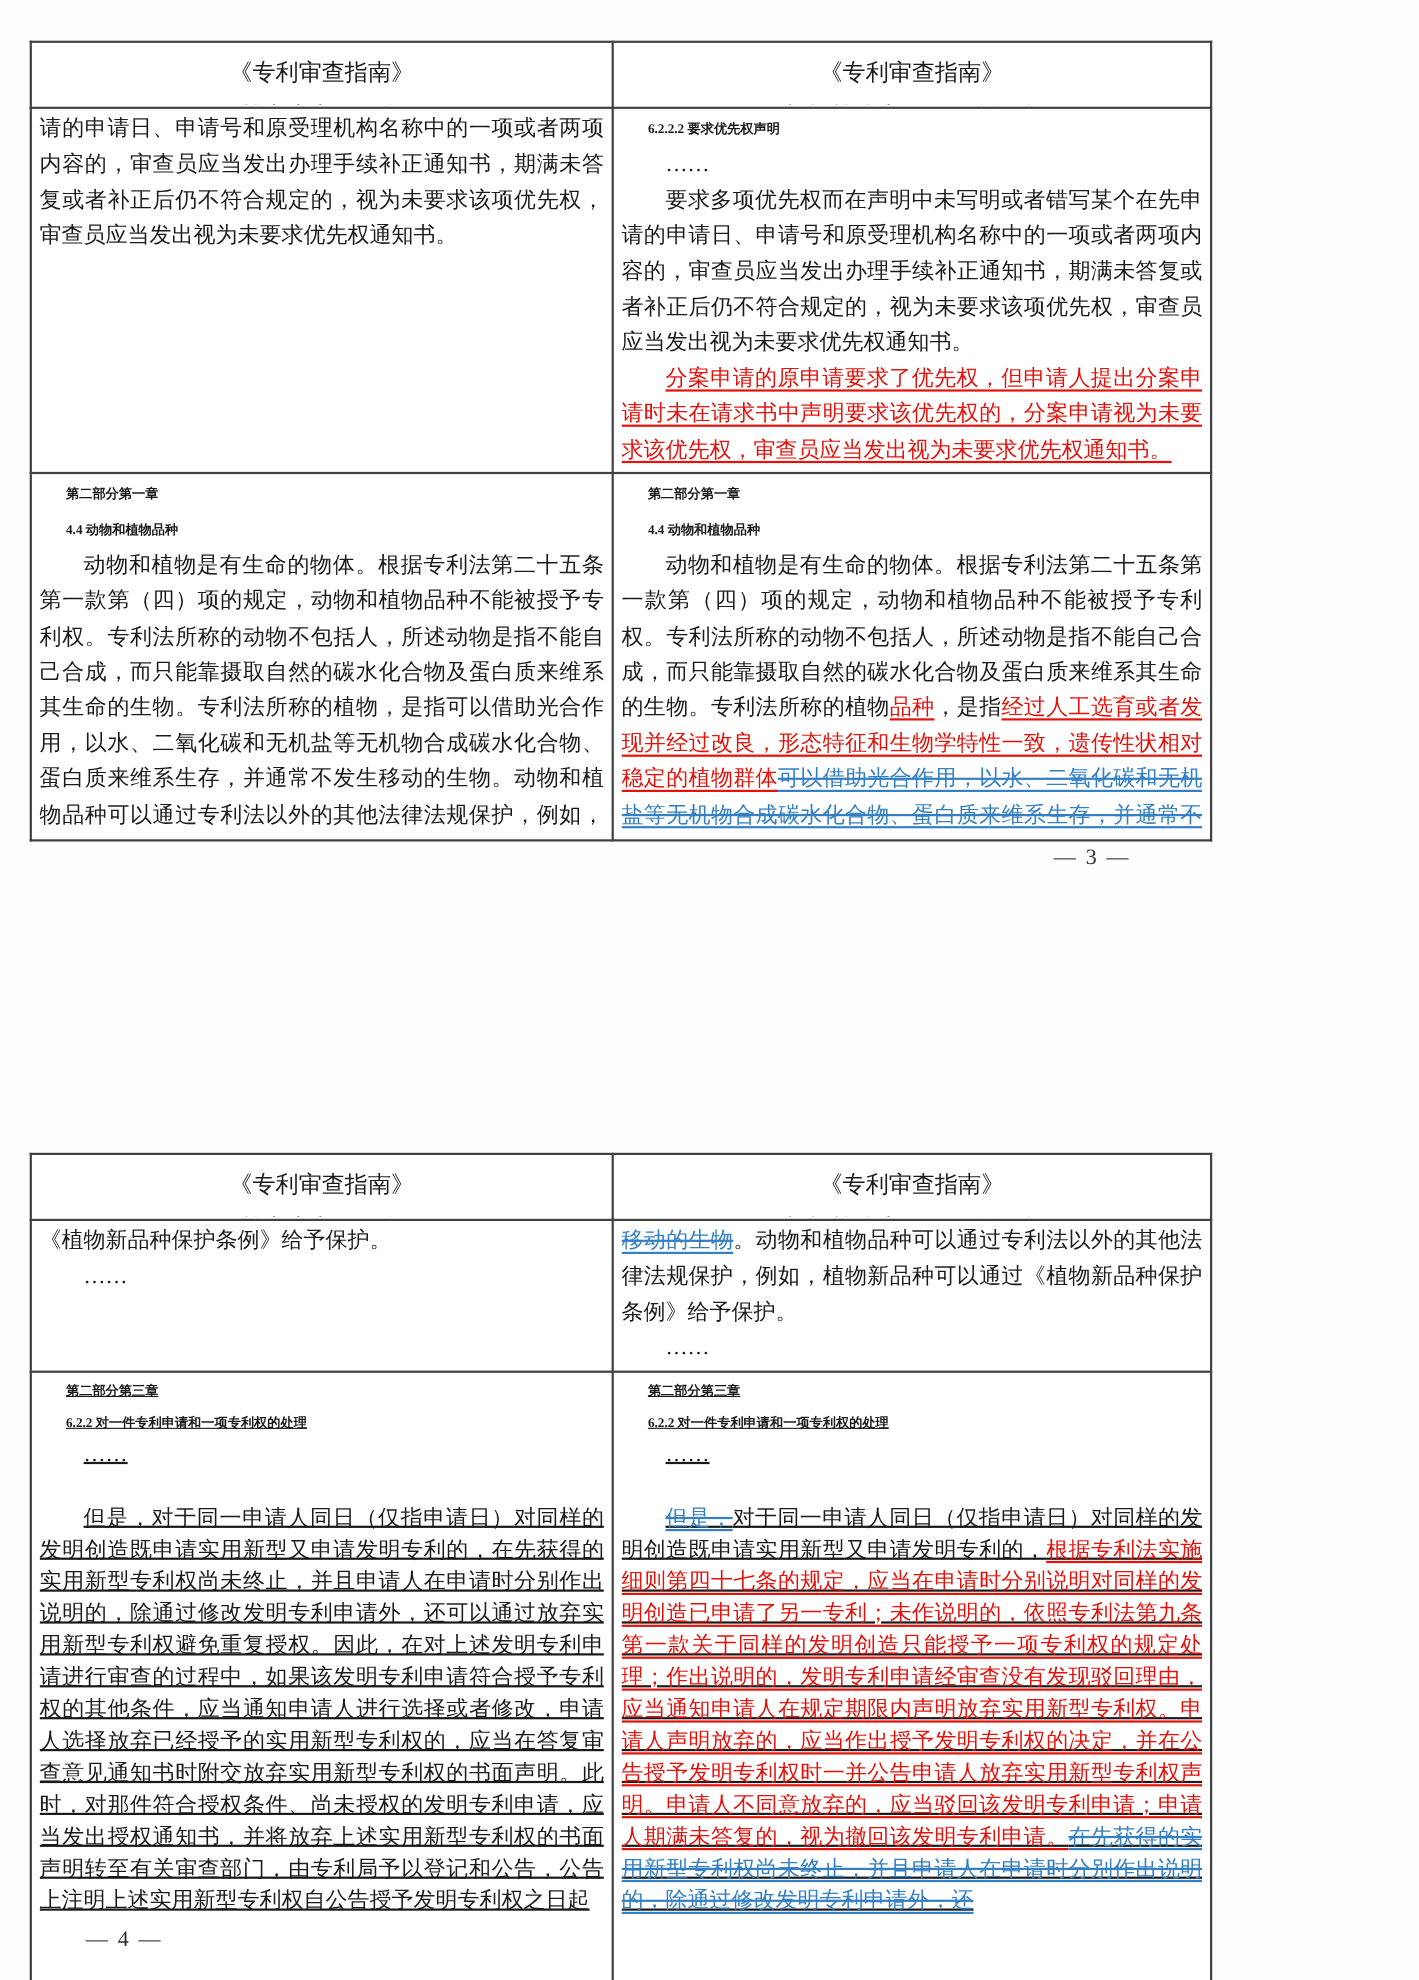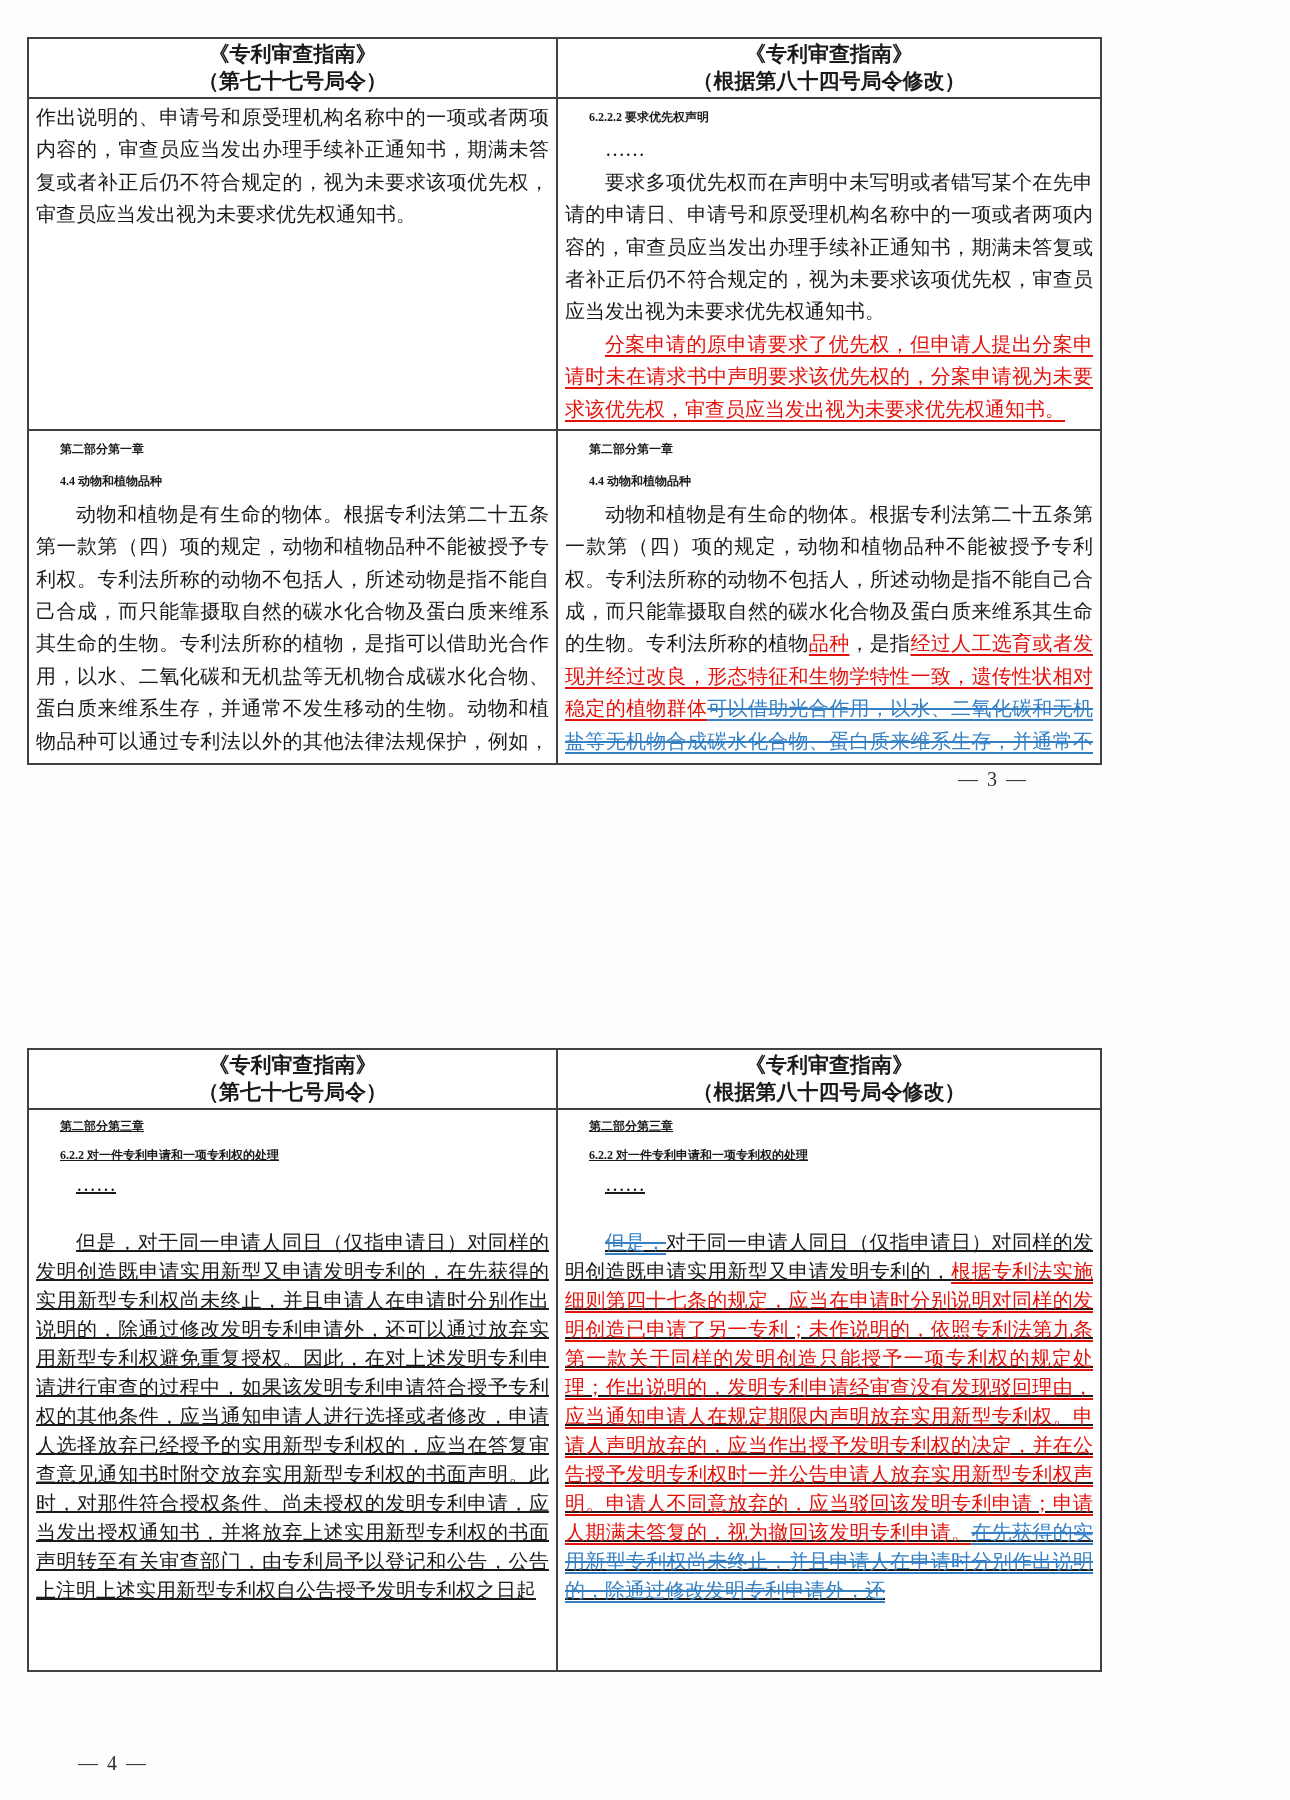--- a/index.html
+++ b/index.html
@@ -10,21 +10,21 @@
   table.cmp { position:absolute; left:27px; border-collapse:collapse; table-layout:fixed; background:#ffffff; }
   #t1 { top:37px; } #t2 { top:1048px; }
   col.c1 { width:529px; } col.c2 { width:544px; }
   td { border:2px solid #414141; vertical-align:top; padding:2px 7px; }
   .clip   { overflow:hidden; }
   .clip-h { height:54px; }
   .clip-a { height:326px; }
   .clip-b { height:328px; }
   .clip-c { height:132px; }
   .clip-d { height:556px; }
-  .hc { margin:0; text-align:center; font-weight:bold; font-size:21px; line-height:27px; }
+  .hc { margin:12px; text-align:center; font-weight:normal; font-size:21px; line-height:27px; }
   .p  { margin:0; font-size:20px; line-height:32.4px; text-align:justify; }
   .hd { margin:0; font-size:12px; line-height:32.4px; font-weight:bold; padding-left:2em; }
   .ind { text-indent:2em; }
   #t2 .r2 .p, #t2 .r2 .hd { line-height:29px;text-decoration:underline; }
   .blank { height:29px; margin:0; }
   .ins { color:#e3130c; text-decoration:underline; text-decoration-thickness:1.5px; text-underline-offset:4px; }
   .del { color:#3580c4; text-decoration:underline line-through; text-decoration-thickness:1.5px; text-underline-offset:4px; }
   .pageno { position:absolute; font-size:20px; letter-spacing:2px; color:#2e2e2e; }
   #pn3 { left:958px; top:768px; }
   #pn4 { left:78px;  top:1752px; }
@@ -50,21 +50,21 @@
         <td>
           <div class="clip clip-h">
             <p class="hc">《专利审查指南》</p>
             <p class="hc">（根据第八十四号局令修改）</p>
           </div>
         </td>
       </tr>
       <tr>
         <td>
           <div class="clip clip-a">
-            <p class="p">作出说明的、申请号和原受理机构名称中的一项或者两项内容的，审查员应当发出办理手续补正通知书，期满未答复或者补正后仍不符合规定的，视为未要求该项优先权，审查员应当发出视为未要求优先权通知书。</p>
+            <p class="p">请的申请日、申请号和原受理机构名称中的一项或者两项内容的，审查员应当发出办理手续补正通知书，期满未答复或者补正后仍不符合规定的，视为未要求该项优先权，审查员应当发出视为未要求优先权通知书。</p>
           </div>
         </td>
         <td>
           <div class="clip clip-a">
             <p class="hd">6.2.2.2 要求优先权声明</p>
             <p class="p ind">……</p>
             <p class="p ind">要求多项优先权而在声明中未写明或者错写某个在先申请的申请日、申请号和原受理机构名称中的一项或者两项内容的，审查员应当发出办理手续补正通知书，期满未答复或者补正后仍不符合规定的，视为未要求该项优先权，审查员应当发出视为未要求优先权通知书。</p>
             <p class="p ind"><span class="ins">分案申请的原申请要求了优先权，但申请人提出分案申请时未在请求书中声明要求该优先权的，分案申请视为未要求该优先权，审查员应当发出视为未要求优先权通知书。</span></p>
           </div>
         </td>
@@ -102,20 +102,34 @@
             <p class="hc">（第七十七号局令）</p>
           </div>
         </td>
         <td>
           <div class="clip clip-h">
             <p class="hc">《专利审查指南》</p>
             <p class="hc">（根据第八十四号局令修改）</p>
           </div>
         </td>
       </tr>
+      <tr>
+        <td>
+          <div class="clip clip-c">
+            <p class="p">《植物新品种保护条例》给予保护。</p>
+            <p class="p ind">……</p>
+          </div>
+        </td>
+        <td>
+          <div class="clip clip-c">
+            <p class="p"><span class="del">移动的生物</span><span>。动物和植物品种可以通过专利法以外的其他法律法规保护，例如，植物新品种可以通过《植物新品种保护条例》给予保护。</span></p>
+            <p class="p ind">……</p>
+          </div>
+        </td>
+      </tr>
       <tr class="r2">
         <td>
           <div class="clip clip-d">
             <p class="hd">第二部分第三章</p>
             <p class="hd">6.2.2 对一件专利申请和一项专利权的处理</p>
             <p class="p ind">……</p>
             <p class="blank"></p>
             <p class="p ind">但是，对于同一申请人同日（仅指申请日）对同样的发明创造既申请实用新型又申请发明专利的，在先获得的实用新型专利权尚未终止，并且申请人在申请时分别作出说明的，除通过修改发明专利申请外，还可以通过放弃实用新型专利权避免重复授权。因此，在对上述发明专利申请进行审查的过程中，如果该发明专利申请符合授予专利权的其他条件，应当通知申请人进行选择或者修改，申请人选择放弃已经授予的实用新型专利权的，应当在答复审查意见通知书时附交放弃实用新型专利权的书面声明。此时，对那件符合授权条件、尚未授权的发明专利申请，应当发出授权通知书，并将放弃上述实用新型专利权的书面声明转至有关审查部门，由专利局予以登记和公告，公告上注明上述实用新型专利权自公告授予发明专利权之日起</p>
           </div>
         </td>

